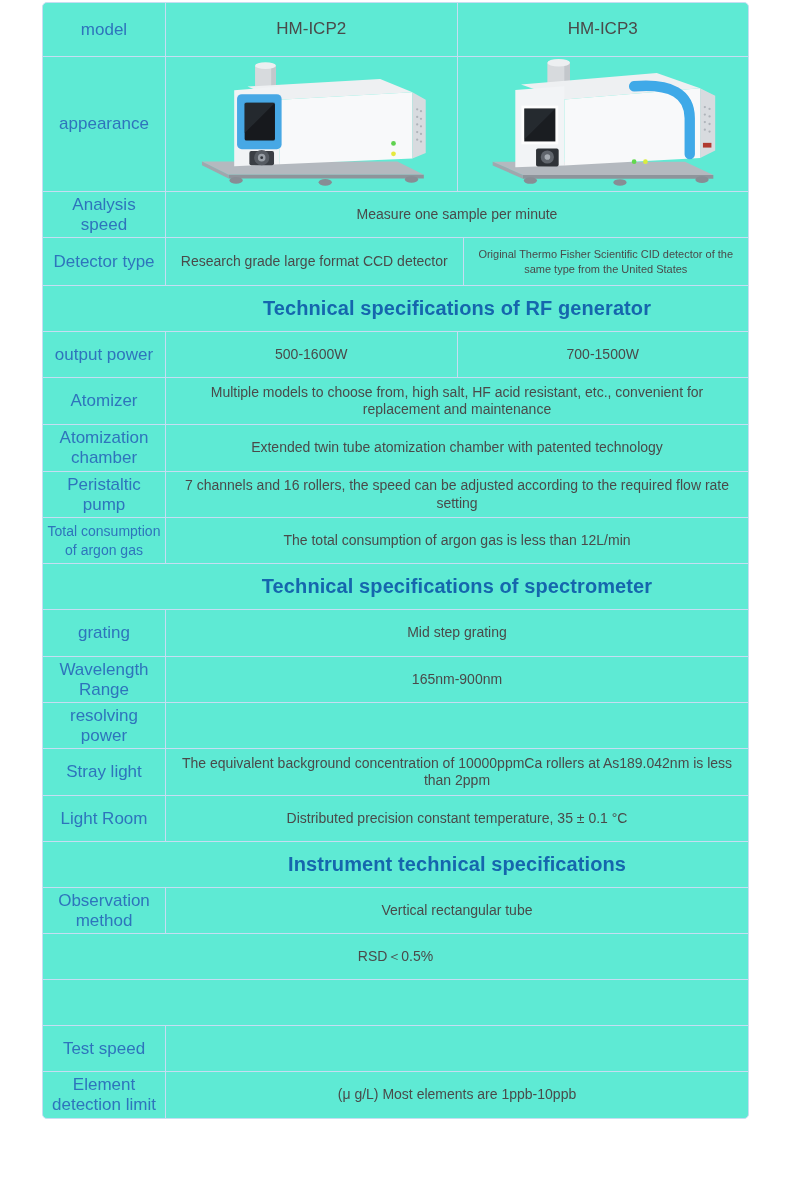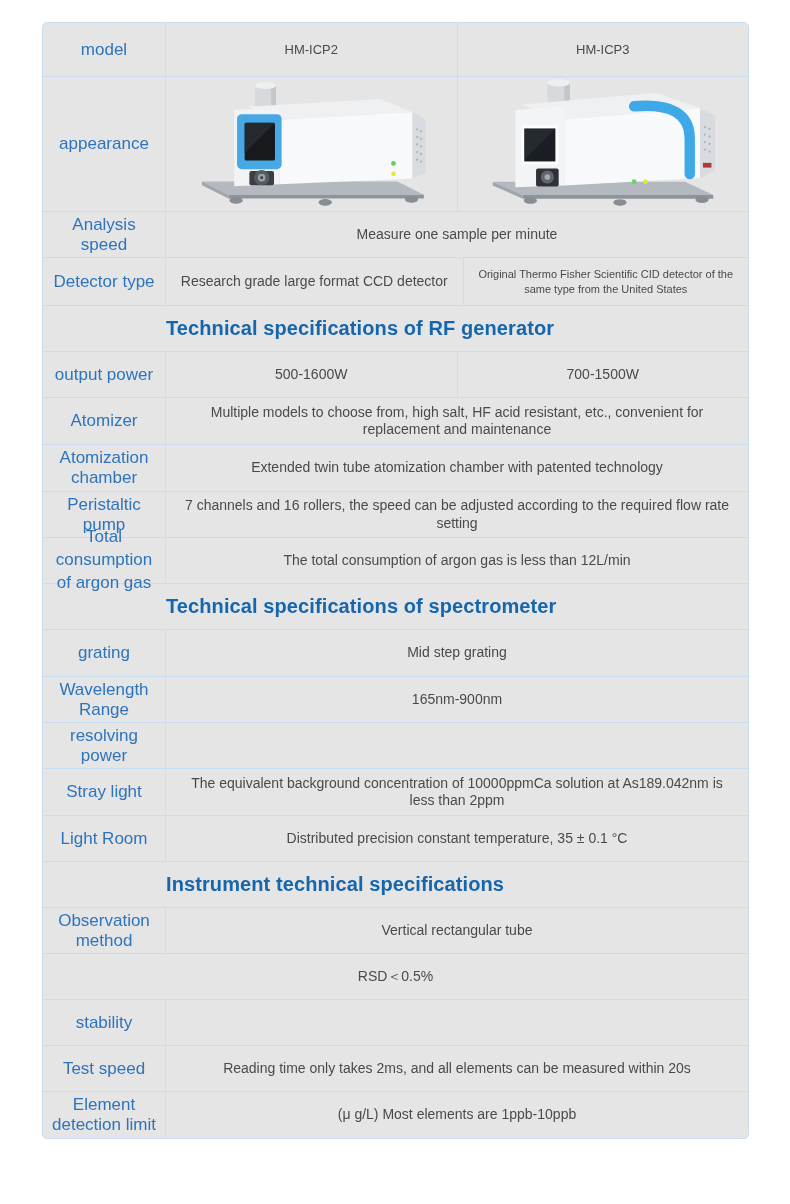--- a/index.html
+++ b/index.html
@@ -10,44 +10,44 @@
     --accent:#3fa9e8;
   }
   *{margin:0;padding:0;box-sizing:border-box;}
   html,body{background:#ffffff;}
   body{
     width:790px;height:1204px;position:relative;
     font-family:"Liberation Sans","DejaVu Sans",sans-serif;
     -webkit-font-smoothing:antialiased;
   }
   .spec-table{
-    position:absolute;left:42px;top:22px;width:707px;
+    position:absolute;left:42px;top:2px;width:707px;
     border:1px solid var(--border);border-radius:5px;
-    overflow:hidden;background:#e5e5e5;
+    overflow:hidden;background:#5eead4;
   }
   .row{display:flex;border-bottom:1px solid var(--border);align-items:stretch;}
   .row:last-child{border-bottom:none;}.h46{height:46px}.h47{height:47px}.h48{height:48px}
   .h54{height:54px}.h135{height:135px}
   .cell-label{
     width:123px;flex:0 0 123px;
     display:flex;align-items:center;justify-content:center;text-align:center;
     color:var(--label-blue);font-size:17px;line-height:1.15;
     padding:2px 4px;border-right:1px solid var(--border);
   }
-  .cell-label.tiny{font-size:17px;line-height:1.35;}
+  .cell-label.tiny{font-size:14px;line-height:1.35;}
   .cell-val{
     flex:1 1 0;display:flex;align-items:center;justify-content:center;text-align:center;
     color:var(--value-gray);font-size:14px;line-height:1.22;padding:2px 12px;
   }
   .cell-val.mid{border-right:1px solid var(--border);}
-  .cell-val.model{font-size:13px;}
+  .cell-val.model{font-size:17px;}
   .cell-val.small{font-size:11px;line-height:1.35;padding:2px 6px;}
   .cell-img{flex:1 1 0;display:flex;align-items:center;justify-content:center;padding:2px;}
   .cell-img.mid{border-right:1px solid var(--border);}
-  .sec-row{display:flex;align-items:center;
+  .sec-row{display:flex;align-items:center;justify-content:center;
     padding-left:123px;border-bottom:1px solid var(--border);}
   .sec-title{color:var(--header-blue);font-weight:700;font-size:20px;letter-spacing:0.1px;}
 </style>
 </head>
 <body>
 
 <div class="spec-table">
 
   <div class="row h54">
     <div class="cell-label">model</div>
@@ -191,42 +191,40 @@
   </div>
   <div class="row h46">
     <div class="cell-label">Wavelength Range</div>
     <div class="cell-val">165nm-900nm</div>
   </div>
   <div class="row h46">
     <div class="cell-label">resolving power</div>
   </div>
   <div class="row h47">
     <div class="cell-label">Stray light</div>
-    <div class="cell-val">The equivalent background concentration of 10000ppmCa solution at As189.042nm is less than 2ppm</div>
+    <div class="cell-val">The equivalent background concentration of 10000ppmCa rollers at As189.042nm is less than 2ppm</div>
   </div>
   <div class="row h46">
     <div class="cell-label">Light Room</div>
     <div class="cell-val">Distributed precision constant temperature, 35 ± 0.1 °C</div>
   </div>
 
   <div class="sec-row h46">
     <div class="sec-title">Instrument technical specifications</div>
   </div>
   <div class="row h46">
     <div class="cell-label">Observation method</div>
     <div class="cell-val">Vertical rectangular tube</div>
   </div>
   <div class="row h46">
     <div class="cell-val">RSD＜0.5%</div>
   </div>
   <div class="row h46">
-    <div class="cell-label">stability</div>
   </div>
   <div class="row h46">
     <div class="cell-label">Test speed</div>
-    <div class="cell-val">Reading time only takes 2ms, and all elements can be measured within 20s</div>
   </div>
   <div class="row h46">
     <div class="cell-label">Element detection limit</div>
     <div class="cell-val">(μ g/L) Most elements are 1ppb-10ppb</div>
   </div>
 
 </div>
 
 </body></html>

